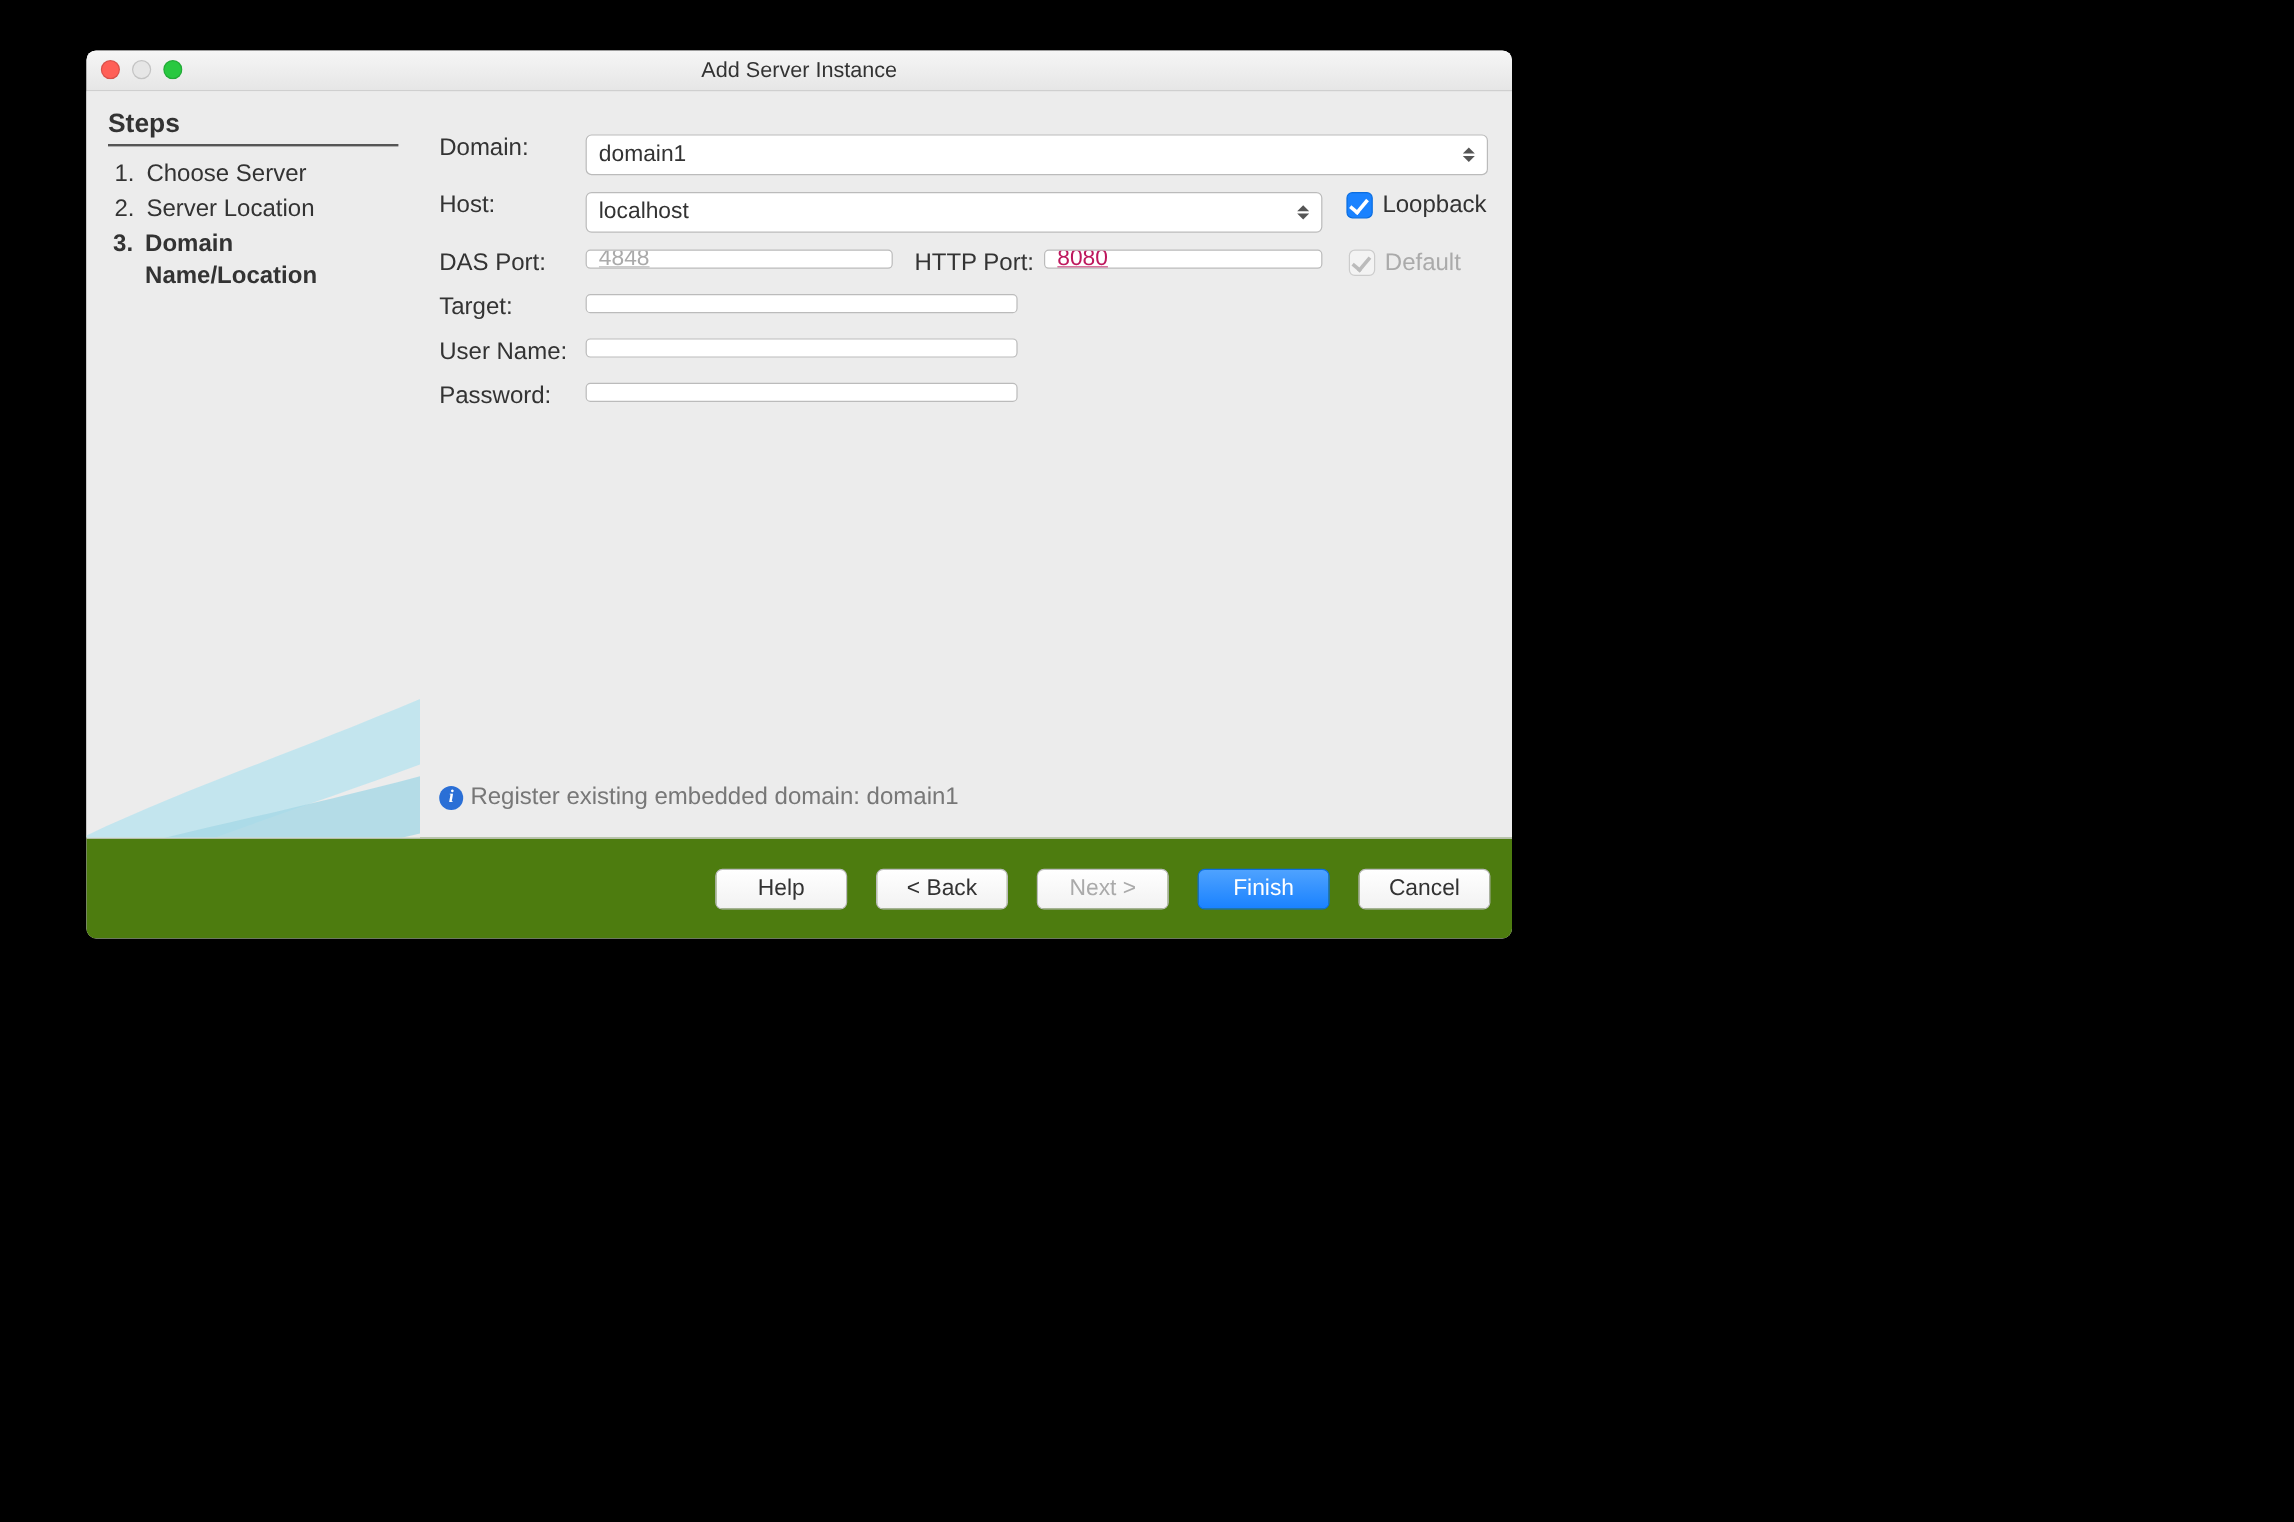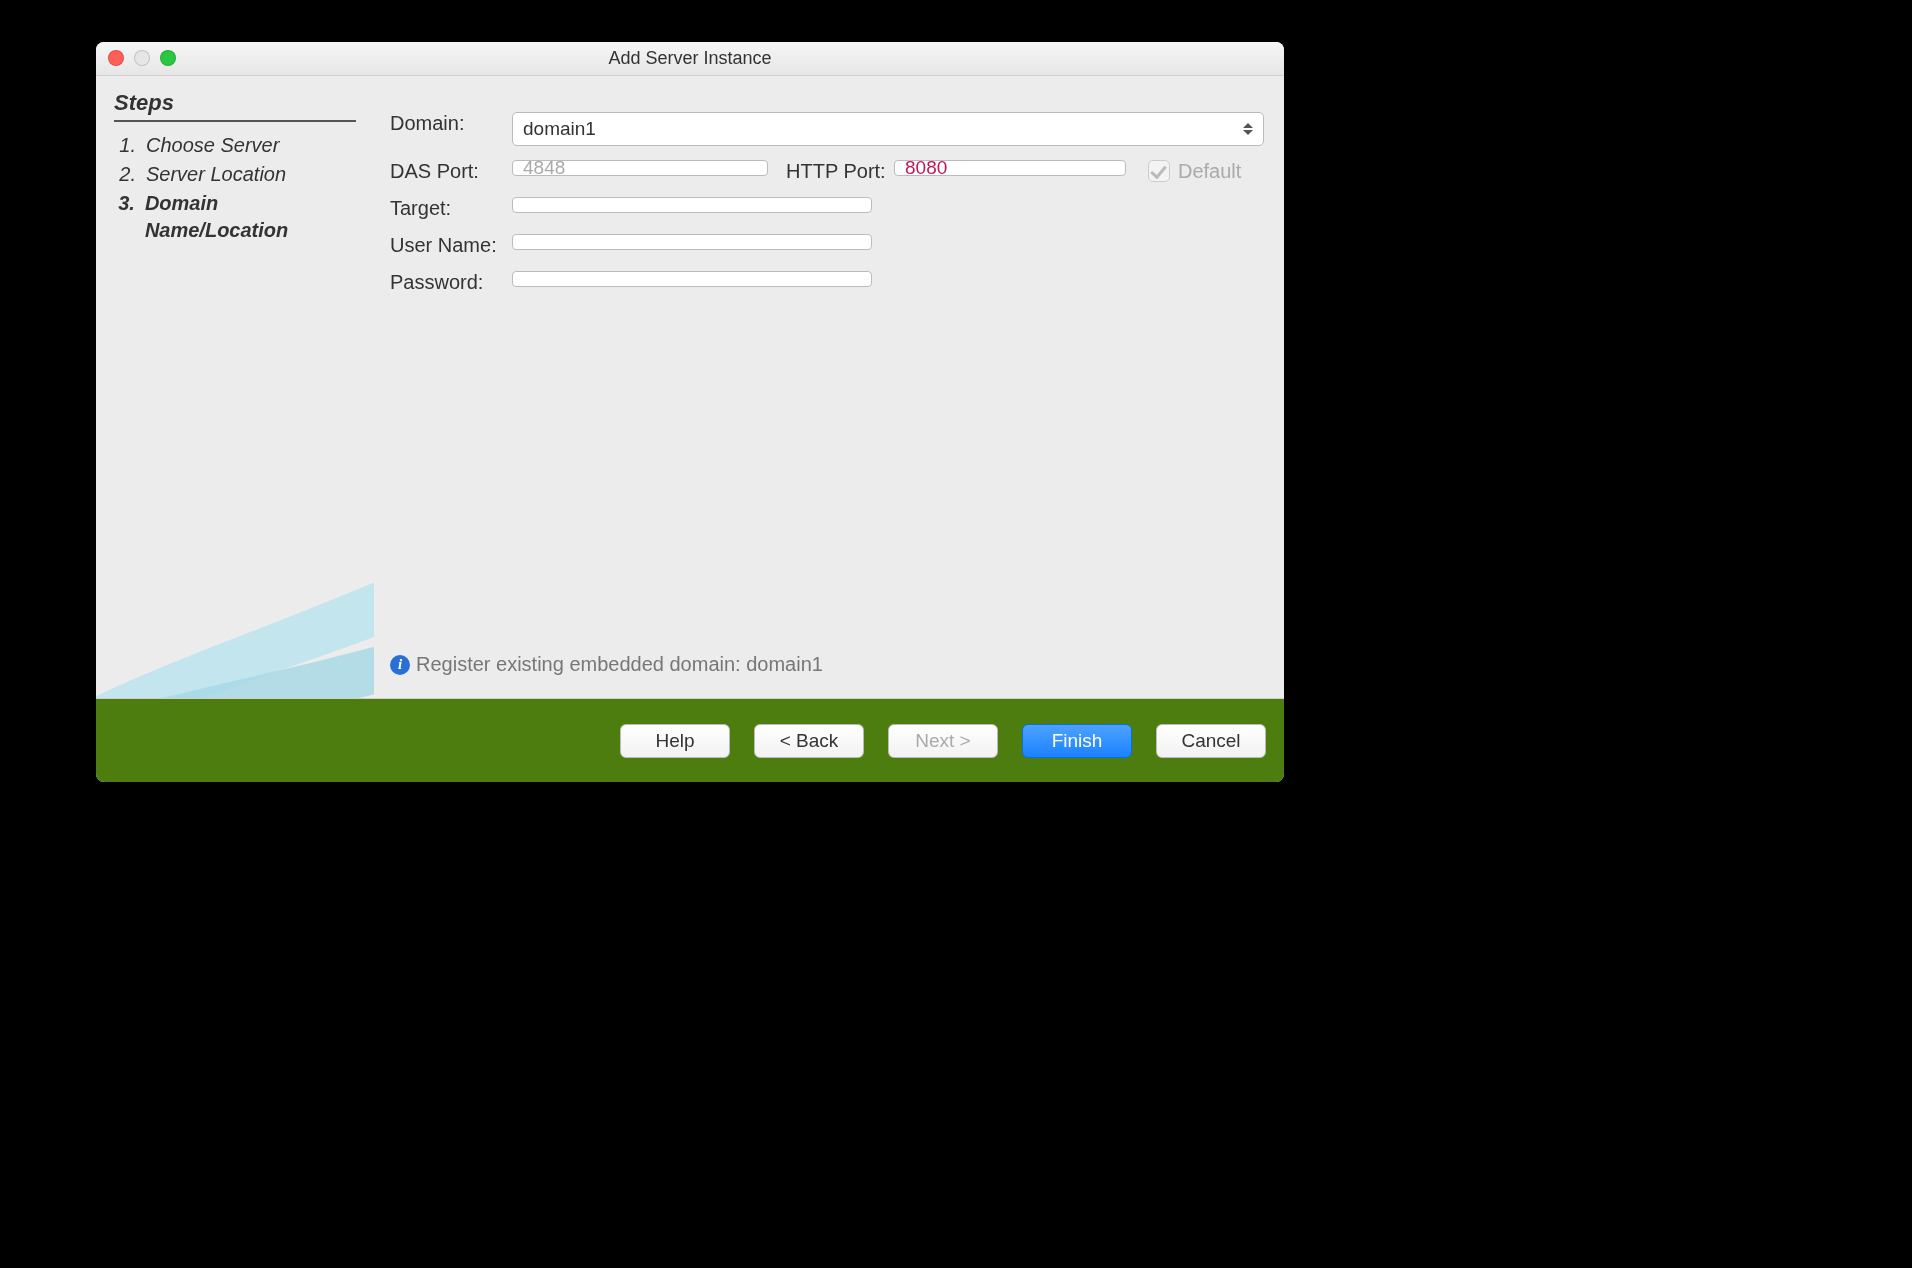--- a/index.html
+++ b/index.html
@@ -6,21 +6,21 @@
   html, body {
     margin: 0; padding: 0;
     width: 1912px; height: 1268px;
     background: #000;
     font-family: "Helvetica Neue", Helvetica, Arial, sans-serif;
     font-size: 20px;
     color: #333;
   }
   .window {
     position: absolute;
-    left: 96px; top: 42px;
+    left: 72px; top: 42px;
     width: 1188px; height: 740px;
     background: #ececec;
     border-radius: 8px;
     box-shadow: 0 25px 60px rgba(0,0,0,0.6);
     overflow: hidden;
     display: flex;
     flex-direction: column;
   }
   .titlebar {
     height: 34px;
@@ -48,21 +48,20 @@
     flex: 1;
     display: flex;
     background: #ececec;
   }
   .sidebar {
     width: 278px;
     padding: 14px 18px;
     position: relative;
     overflow: hidden;
     background: #ececec;
-    font-style: italic;
   }
   .sidebar h3 {
     margin: 0 0 6px 0;
     font-size: 22px;
     font-weight: bold;
     border-bottom: 2px solid #555;
     padding-bottom: 4px;
   }
   .steps { list-style: none; padding: 0; margin: 10px 0 0 0; }
   .steps li {
@@ -256,20 +255,33 @@
           <div class="label">Domain:</div>
           <div class="combo" style="flex:1">
             <span>domain1</span>
             <span class="chev">
                 <span class="up"></span>
                 <span class="down"></span>
               </span>
           </div>
         </div>
 
+        <div class="row">
+          <div class="label">Host:</div>
+          <div class="combo" style="width:614px">
+            <span>localhost</span>
+            <span class="chev">
+                <span class="up"></span>
+                <span class="down"></span>
+              </span>
+          </div>
+          <div style="width:20px"></div>
+          <span class="checkbox checked"></span>
+          <span>Loopback</span>
+        </div>
 
         <div class="row">
           <div class="label">DAS Port:</div>
           <input type="text" class="mac" style="width: 256px; color: rgb(170, 170, 170);" disabled="" value="4848">
           <div style="width:18px"></div>
           <div style="width:108px">HTTP Port:</div>
           <input type="text" class="mac" style="width: 232px; color: #be185d;" disabled="" value="8080">
           <div style="width:22px"></div>
           <span class="checkbox dim"></span>
           <span style="color:#aaa">Default</span>

